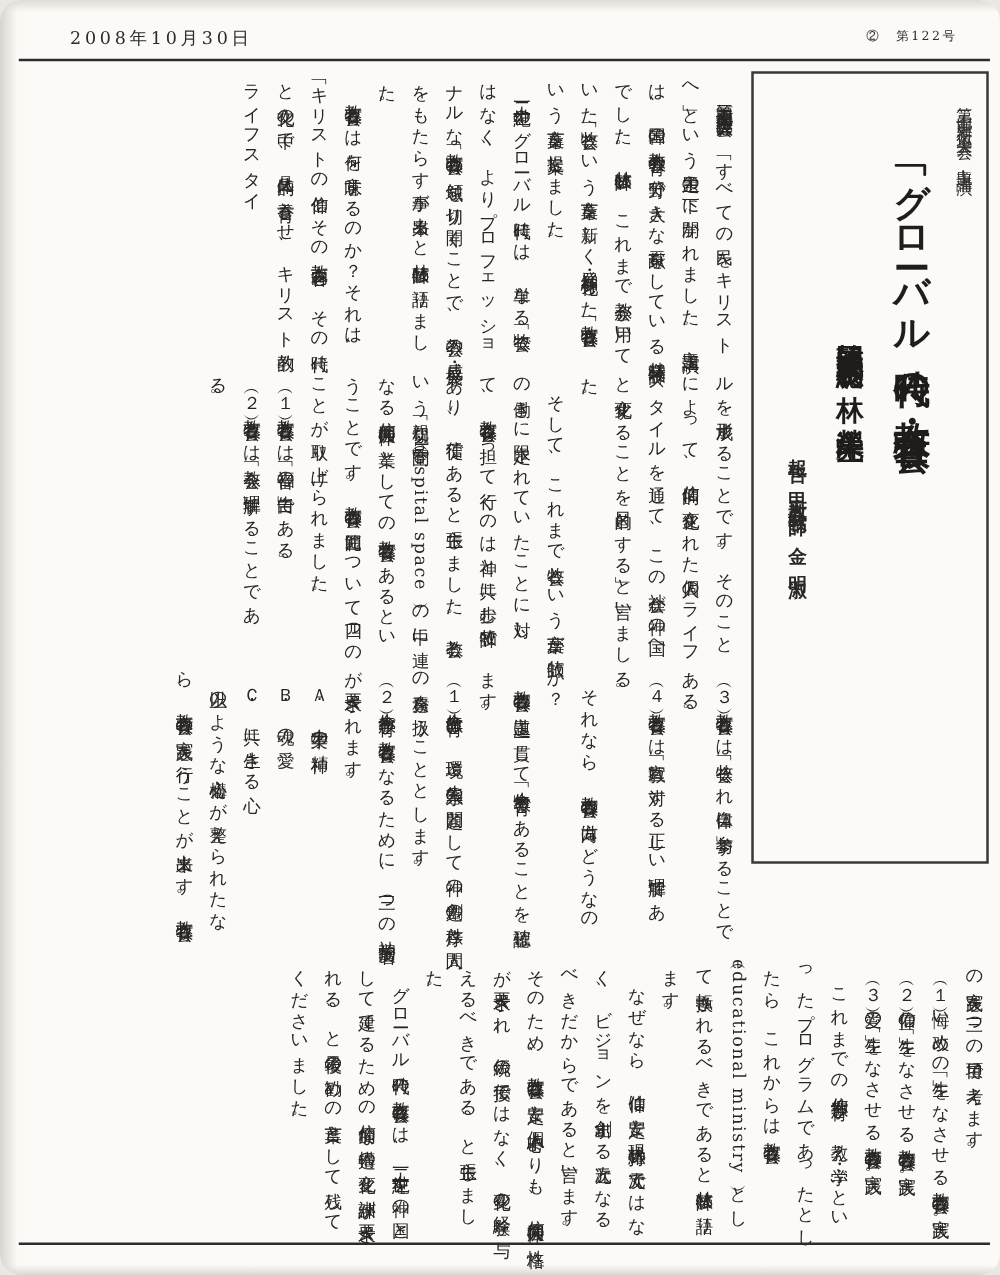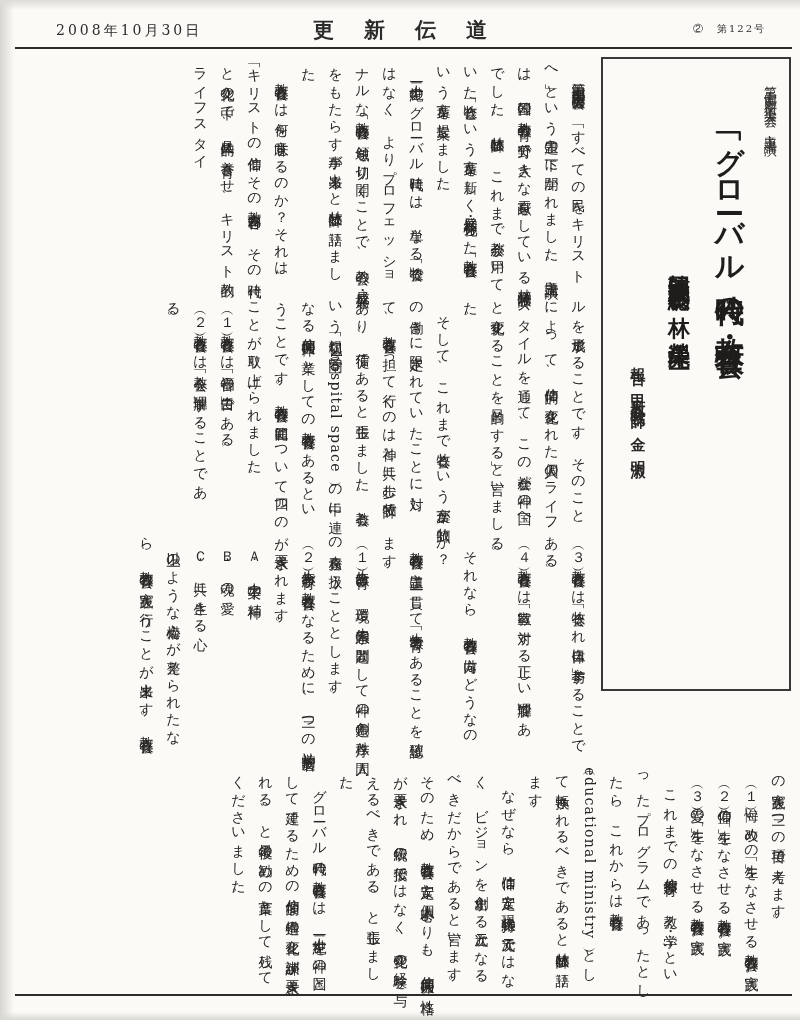--- a/index.html
+++ b/index.html
@@ -1,19 +1,19 @@
 <!DOCTYPE html>
 <html lang="ja"><head>
 <meta charset="utf-8">
 <style>
   html,body{margin:0;padding:0;}
   body{background:#e9e8e4;font-family:"DejaVu Serif","Liberation Serif",serif;}
   .page{
     position:relative;width:800px;height:1020px;margin:0 auto;
-    background:#fbfaf6;color:#2b2b2b;overflow:hidden;
+    background:#fbfaf6;color:#2b2b2b;overflow:hidden;border-radius:17px;
   }
   .scan-edge-left{position:absolute;left:0;top:0;width:14px;height:100%;
     background:linear-gradient(to right,#d6d5d0,rgba(251,250,246,0));}
   .scan-edge-top{position:absolute;left:0;top:0;width:100%;height:10px;
     background:linear-gradient(to bottom,#dddcd7,rgba(251,250,246,0));}
   .scan-edge-bottom{position:absolute;left:0;bottom:0;width:100%;height:8px;
     background:linear-gradient(to top,#d9d8d3,rgba(251,250,246,0));}
 
   
   .hdr-date{position:absolute;left:56px;top:22px;font-size:14px;letter-spacing:3px;}
@@ -47,21 +47,20 @@
 </style>
 </head>
 <body>
 
 <div class="page">
   <div class="scan-edge-left"></div>
   <div class="scan-edge-top"></div>
   <div class="scan-edge-bottom"></div>
 
   <span class="hdr-date">2008年10月30日</span>
-  <span class="hdr-masthead">更新伝道</span>
   <span class="hdr-issue">②　第122号</span>
   <div class="hdr-rule"></div>
 
   <div class="title-box">
     <div class="tb-series">第三七回更新伝道会大会　主題講演―</div>
     <div class="tb-title">「グローバル時代の教育・牧会」</div>
     <div class="tb-speaker">韓国協成大学副総長　林　榮澤先生</div>
     <div class="tb-reporter">報告　甲府教会牧師　金　明淑</div>
   </div>
 

